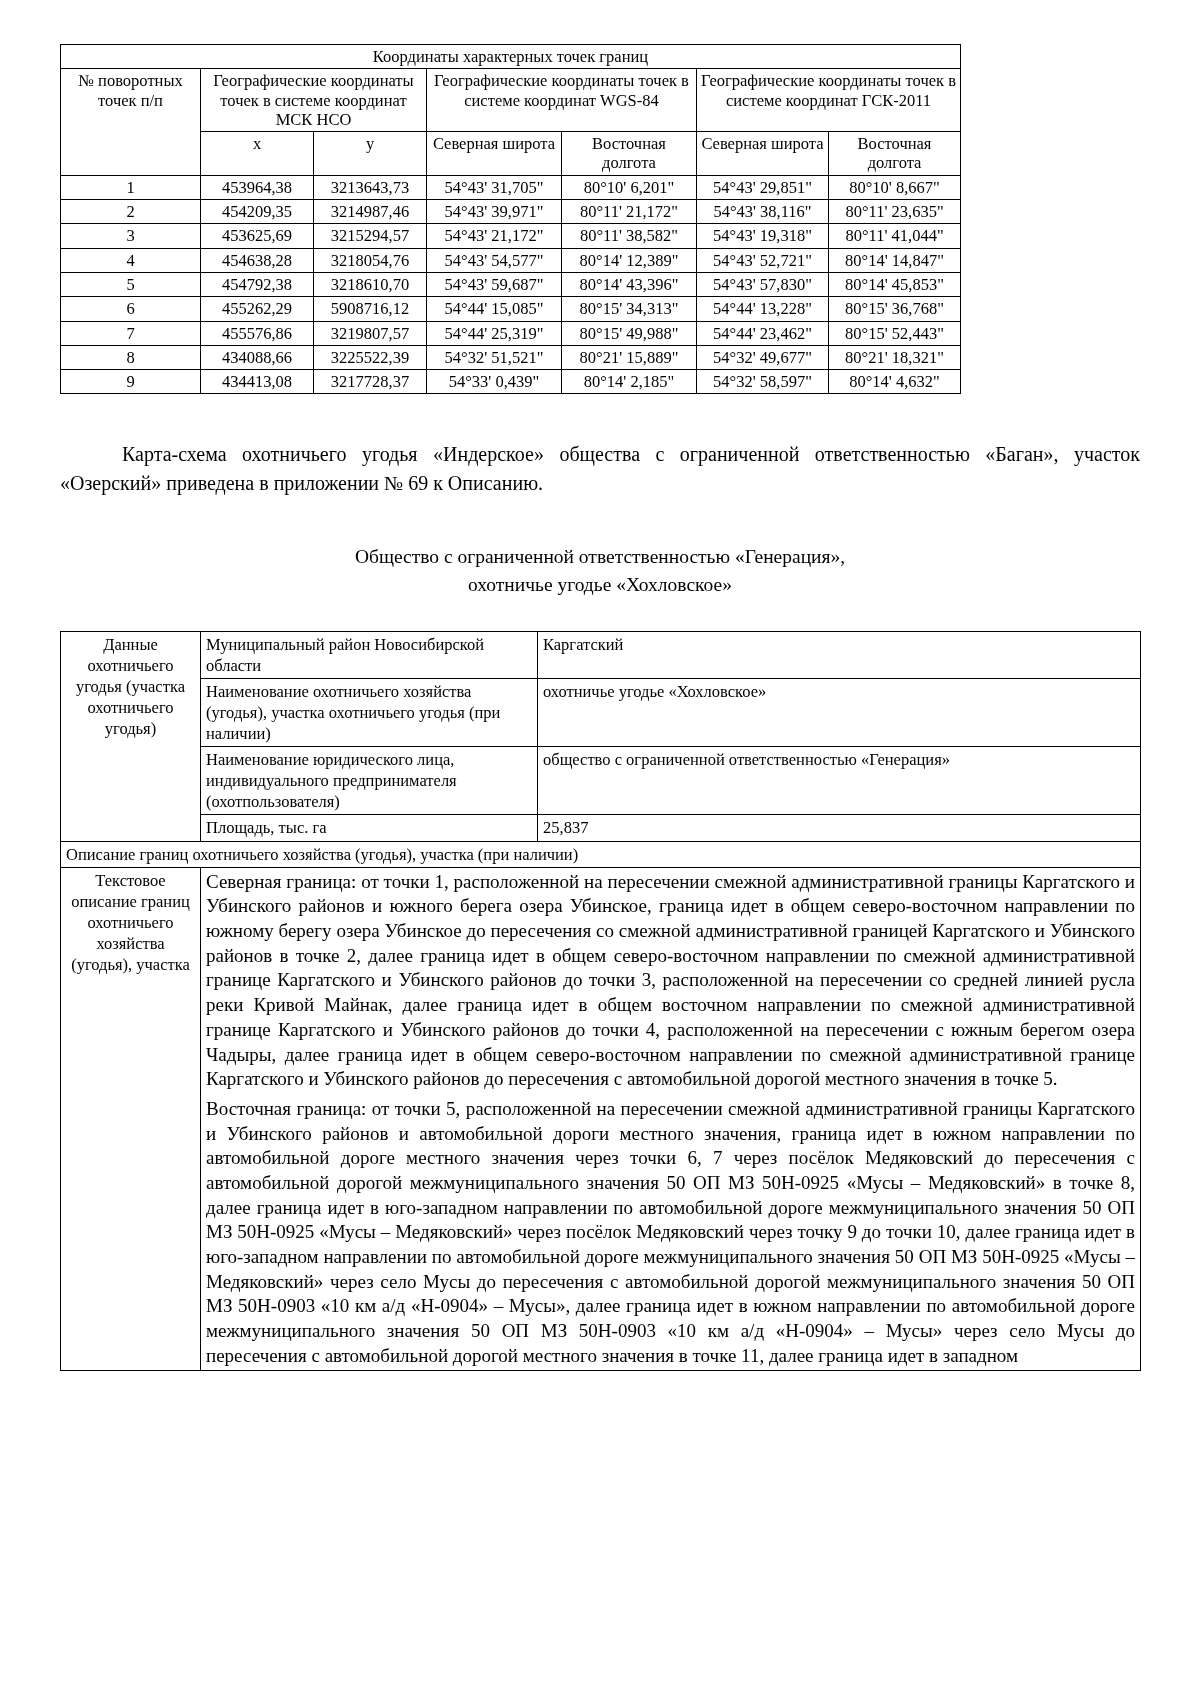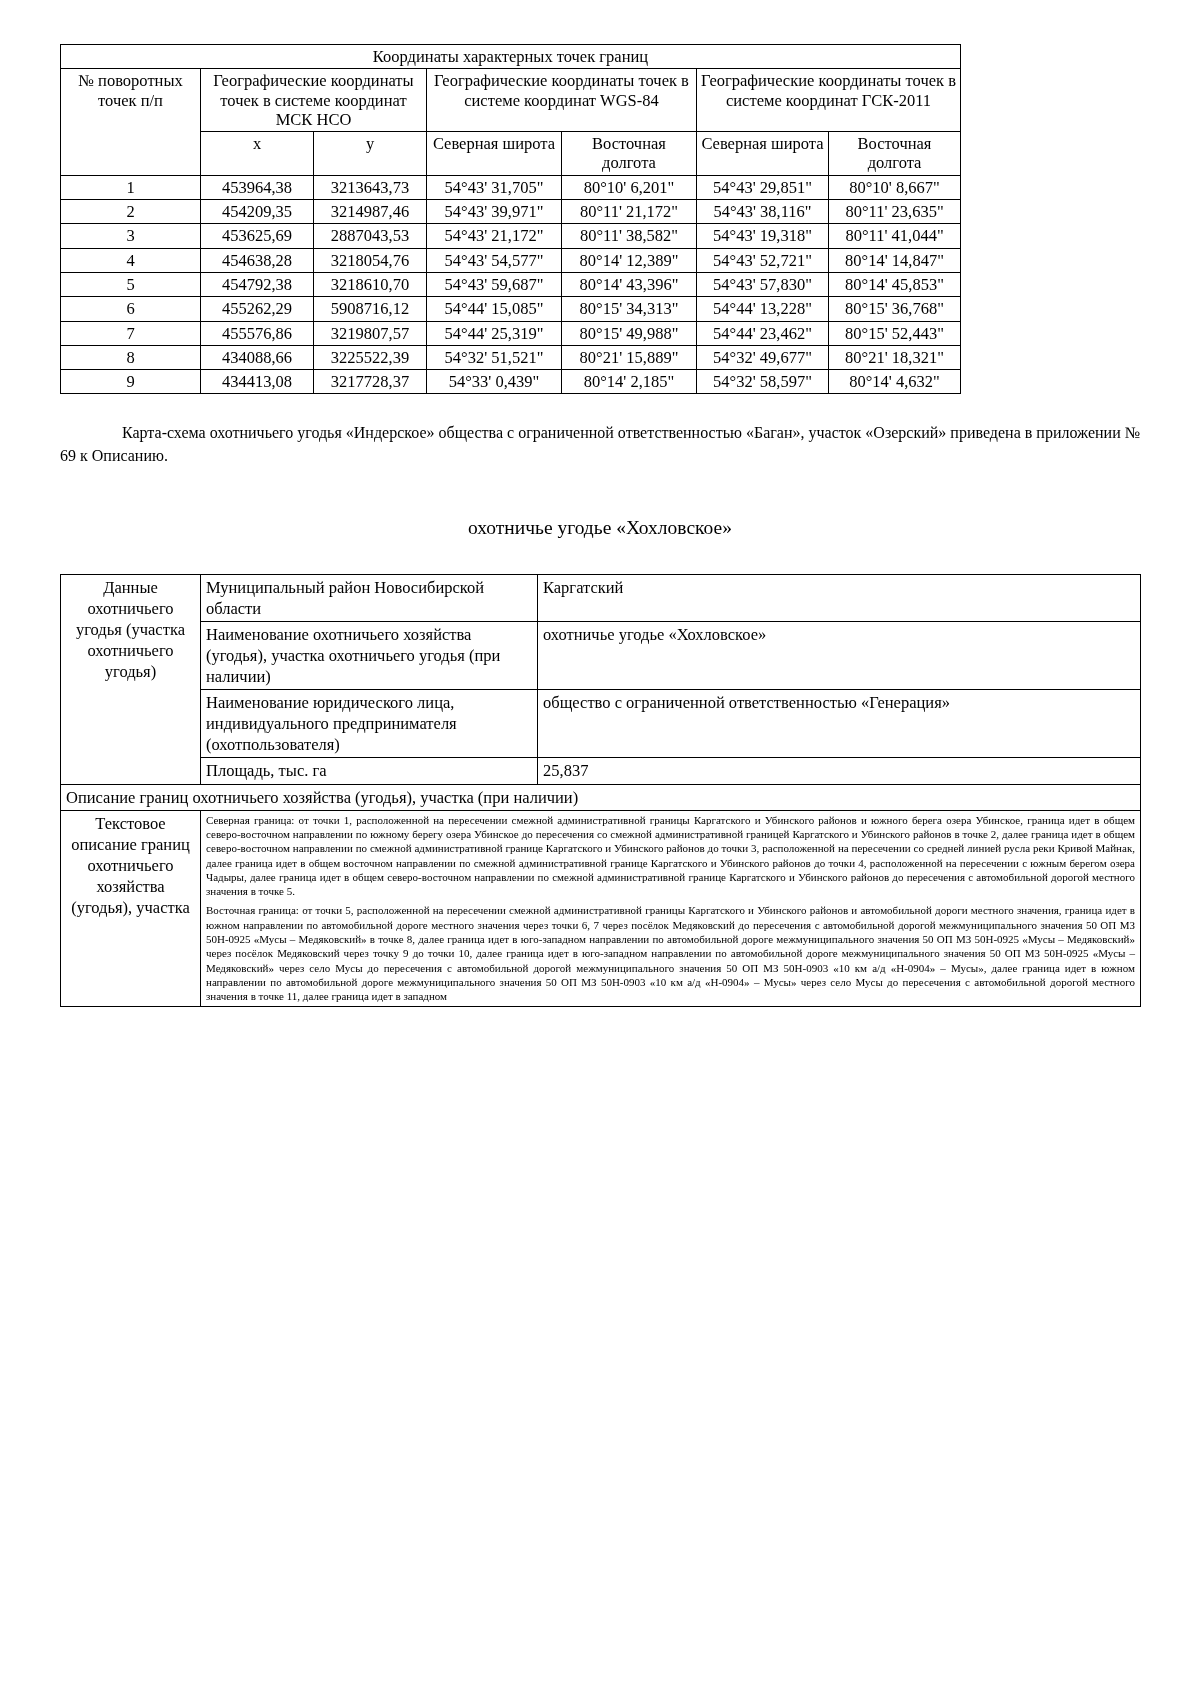--- a/index.html
+++ b/index.html
@@ -48,23 +48,23 @@
   .l { text-align: left; }
 
   
   #coords-table td { padding-top: 2px; padding-bottom: 2px; }
   #coords-table .hdr { text-align: center; vertical-align: top; }
   #coords-table .num { text-align: center; white-space: nowrap; font-size: 16.5px; }
 
   .para {
     text-align: justify;
     text-indent: 62px;
-    font-size: 16px;
+    font-size: 20px;
     line-height: 1.42;
-    margin: 28px 0 0 0;
+    margin: 46px 0 0 0;
     hyphens: none;
   }
 
   .section-title {
     text-align: center;
     font-size: 19.5px;
     line-height: 1.42;
     margin: 46px 0 32px 0;
   }
 
@@ -77,21 +77,21 @@
   #info-table .side {
     text-align: center;
     vertical-align: top;
     font-family: Liberation Serif, serif;
   }
   #info-table .desc-head {
   }
   #info-table .body-text {
     text-align: justify;
     line-height: 1.30;
-    font-size: 11px;
+    font-size: 19px;
   }
   #info-table .body-text p {
     margin: 0;
     text-align: justify;
   }
   #info-table .body-text p + p {
     margin-top: 5px;
   }
 </style>
 </head>
@@ -146,21 +146,21 @@
             <td class="num">454209,35</td>
             <td class="num">3214987,46</td>
             <td class="num">54°43' 39,971"</td>
             <td class="num">80°11' 21,172"</td>
             <td class="num">54°43' 38,116"</td>
             <td class="num">80°11' 23,635"</td>
           </tr>
           <tr>
             <td class="num">3</td>
             <td class="num">453625,69</td>
-            <td class="num">2887043,53</td>
+            <td class="num">3215294,57</td>
             <td class="num">54°43' 21,172"</td>
             <td class="num">80°11' 38,582"</td>
             <td class="num">54°43' 19,318"</td>
             <td class="num">80°11' 41,044"</td>
           </tr>
           <tr>
             <td class="num">4</td>
             <td class="num">454638,28</td>
             <td class="num">3218054,76</td>
             <td class="num">54°43' 54,577"</td>
@@ -212,20 +212,21 @@
             <td class="num">80°14' 2,185"</td>
             <td class="num">54°32' 58,597"</td>
             <td class="num">80°14' 4,632"</td>
           </tr>
         </tbody>
     </table>
 
     <p class="para">Карта-схема охотничьего угодья «Индерское» общества с ограниченной ответственностью «Баган», участок «Озерский» приведена в приложении № 69 к Описанию.</p>
 
     <div class="section-title">
+      <div>Общество с ограниченной ответственностью «Генерация»,</div>
       <div>охотничье угодье «Хохловское»</div>
     </div>
 
     <table class="doc-table" id="info-table">
       <colgroup>
         <col style="width:140px">
         <col style="width:337px">
         <col style="width:603px">
       </colgroup>
       <tbody>

